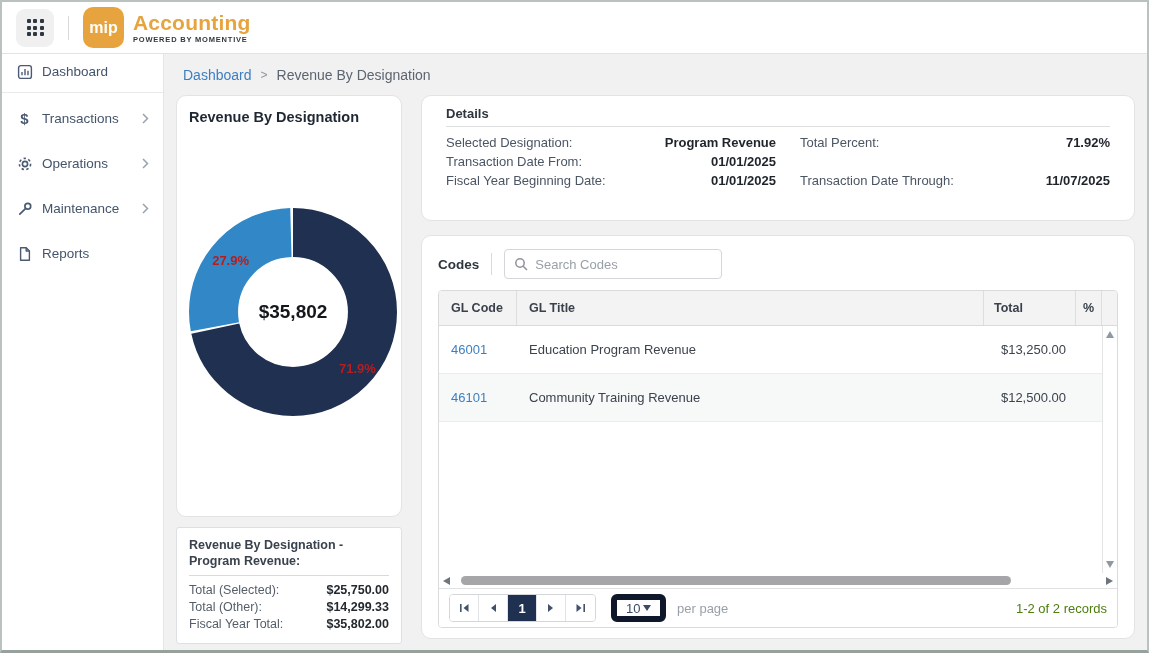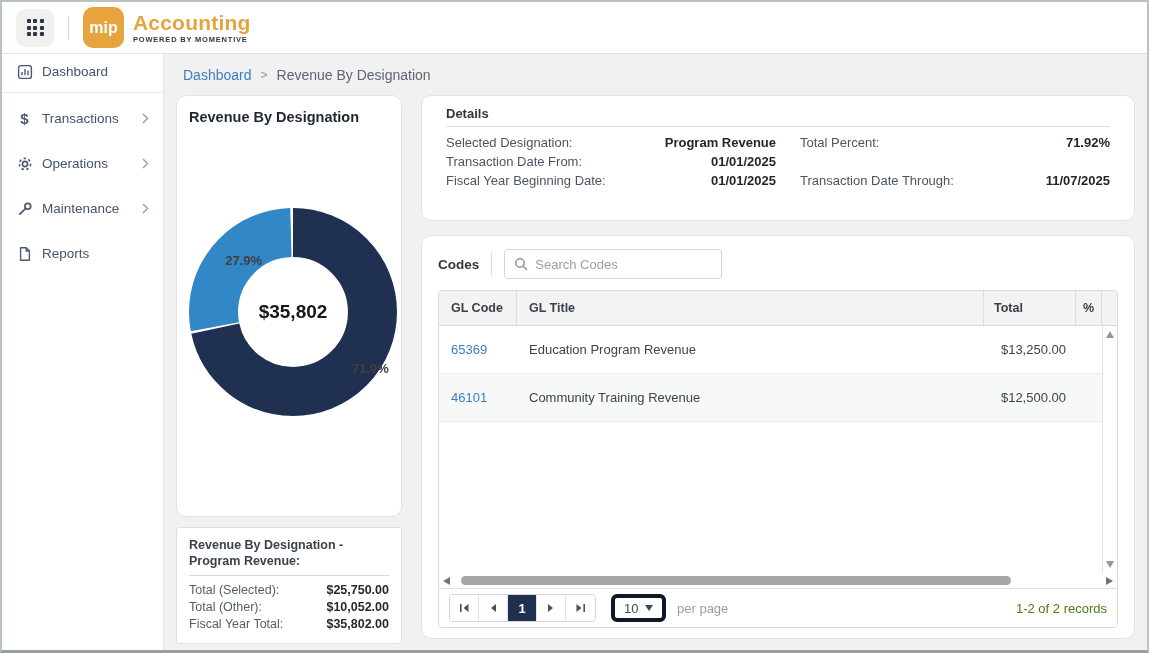--- a/index.html
+++ b/index.html
@@ -46,22 +46,22 @@
   .card { background:#fff; border:1px solid #e2e3e5; border-radius:10px; }
 
   
   .leftcol { width:226px; flex:none; display:flex; flex-direction:column; }
   .chart-card { height:422px; flex:none; display:flex; flex-direction:column; padding:13px 12px 10px 12px; }
   .chart-title { font-size:14.5px; font-weight:bold; color:#1f2733; }
   .donut-wrap { position:relative; width:208px; height:208px; margin:83px auto 0 auto; }
   .donut-wrap svg { width:208px; height:208px; display:block; }
   .donut-center { position:absolute; left:50%; top:50%; transform:translate(-50%,-50%);
     font-size:19px; font-weight:bold; color:#14171c; }
-  .pct-label { position:absolute; transform:translate(-50%,-50%); color:#404040;
-    font-size:13px; font-weight:bold;margin-left:13px; }
+  .pct-label { position:absolute; transform:translate(-50%,-50%); color:#b91c1c;
+    font-size:13px; font-weight:bold; }
   .pct-label.other { left:20%; top:25%; }
   .pct-label.selected { left:81%; top:77%; }
   .legend-row { flex:1; display:flex; align-items:flex-end; justify-content:flex-end; }
   .legend-link { color:var(--link,#3d7ec1); font-weight:bold; font-size:13.5px; cursor:pointer; }
 
   .summary-card { margin-top:10px; border:1px solid #dddfe1; border-radius:3px;
     background:#fff; padding:9px 12px 10px 12px; }
   .summary-title { font-size:12.5px; font-weight:bold; color:#3a424d; line-height:16px;
     padding-bottom:6px; border-bottom:1px solid #d9dadc; }
   .summary-rows { margin-top:6px; }
@@ -133,21 +133,21 @@
     border-radius:5px; cursor:grab; }
 
   .pager { height:39px; flex:none; border-top:1px solid #e0e1e3; display:flex;
     align-items:center; padding:0 10px; background:#fff; }
   .pgroup { display:flex; border:1px solid #d4d6d9; border-radius:4px; overflow:hidden; }
   .pbtn { width:29px; height:26px; display:flex; align-items:center; justify-content:center;
     background:#fff; cursor:pointer; border-right:1px solid #e2e3e5; }
   .pbtn:last-child { border-right:none; }
   .pbtn.active { background:var(--navy,#1f3050); color:#fff; font-size:13px; font-weight:bold; }
   .pbtn svg { display:block; }
-  .psize { margin-left:15px; width:55px; height:28px; border:4px solid #0f172a; border-radius:6px;
+  .psize { margin-left:15px; width:55px; height:28px; border:6px solid #0f172a; border-radius:6px;
     display:flex; align-items:center; justify-content:space-between; padding:0 9px;
     color:#3c4b63; font-size:13px; cursor:pointer; background:#fff;}
   .caret { width:0; height:0; border-left:4.5px solid transparent; border-right:4.5px solid transparent;
     border-top:6px solid #3c4b63; }
   .perpage { margin-left:11px; color:#9aa0a8; font-size:13px; }
   .records { margin-left:auto; color:#4d7c0f; font-size:13px; }
 </style>
 </head>
 <body>
 
@@ -264,21 +264,21 @@
 
           <div class="summary-card">
             <div class="summary-title">Revenue By Designation - Program Revenue:</div>
             <div class="summary-rows">
               <div class="summary-row">
                 <span>Total (Selected):</span>
                 <span class="val">$25,750.00</span>
               </div>
               <div class="summary-row">
                 <span>Total (Other):</span>
-                <span class="val">$10,052.00</span>
+                <span class="val">$14,299.33</span>
               </div>
               <div class="summary-row">
                 <span>Fiscal Year Total:</span>
                 <span class="val">$35,802.00</span>
               </div>
             </div>
           </div>
         </div>
 
         <div class="rightcol">
@@ -329,21 +329,21 @@
               <div class="thead">
                 <div class="th c-code">GL Code</div>
                 <div class="th c-title">GL Title</div>
                 <div class="th c-total">Total</div>
                 <div class="th c-pct">%</div>
                 <div class="th-spacer"></div>
               </div>
               <div class="tbody">
                 <div class="rows">
                   <div class="trow">
-                    <div class="td c-code"><span class="gl-link">65369</span></div>
+                    <div class="td c-code"><span class="gl-link">46001</span></div>
                     <div class="td c-title">Education Program Revenue</div>
                     <div class="td c-total">$13,250.00</div>
                     <div class="td c-pct"></div>
                   </div>
                   <div class="trow">
                     <div class="td c-code"><span class="gl-link">46101</span></div>
                     <div class="td c-title">Community Training Revenue</div>
                     <div class="td c-total">$12,500.00</div>
                     <div class="td c-pct"></div>
                   </div>

